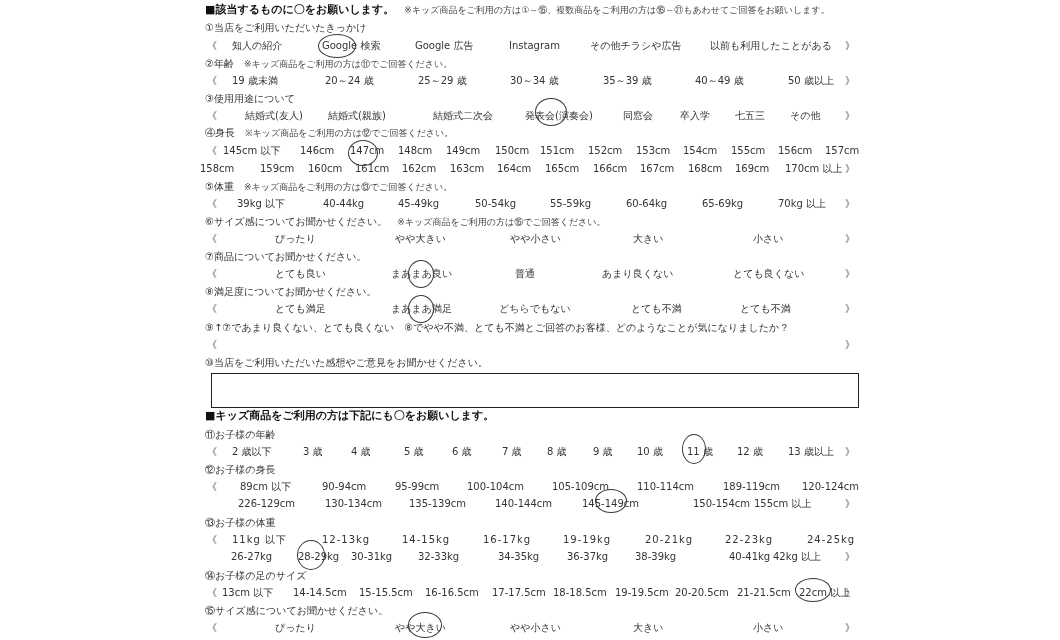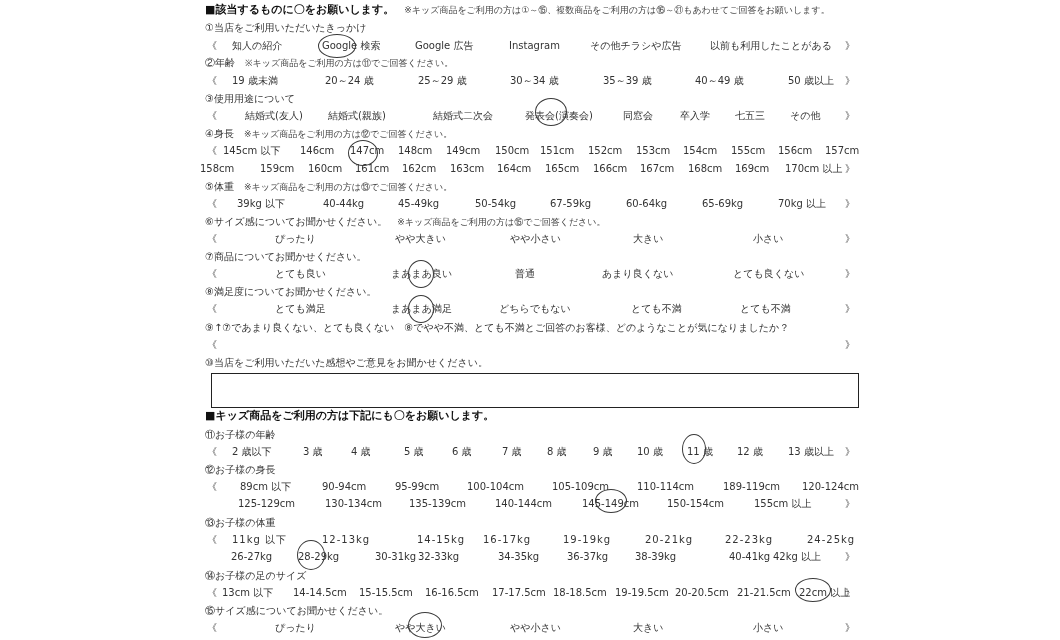--- a/index.html
+++ b/index.html
@@ -31,21 +31,21 @@
     <span class="opt" style="left:27px">知人の紹介</span>
     <span class="opt" style="left:117px">Google 検索</span>
     <span class="opt" style="left:210px">Google 広告</span>
     <span class="opt" style="left:304px">Instagram</span>
     <span class="opt" style="left:385px">その他チラシや広告</span>
     <span class="opt" style="left:505px">以前も利用したことがある</span>
     <span class="br-close">》</span>
   </div>
   <div class="circle" style="left:113px;top:34px;width:36px;height:22px;"></div>
 
-  <div class="line" style="top:57px;font-family:Liberation Mono, monospace;"><span>②年齢</span><span class="note">※キッズ商品をご利用の方は⑪でご回答ください。</span></div>
+  <div class="line" style="top:57px;"><span>②年齢</span><span class="note">※キッズ商品をご利用の方は⑪でご回答ください。</span></div>
   <div class="opt-row" style="top:74px;">
     <span class="br-open">《</span>
     <span class="opt" style="left:27px">19 歳未満</span>
     <span class="opt" style="left:120px">20～24 歳</span>
     <span class="opt" style="left:213px">25～29 歳</span>
     <span class="opt" style="left:305px">30～34 歳</span>
     <span class="opt" style="left:398px">35～39 歳</span>
     <span class="opt" style="left:490px">40～49 歳</span>
     <span class="opt" style="left:583px">50 歳以上</span>
     <span class="br-close">》</span>
@@ -59,21 +59,21 @@
     <span class="opt" style="left:228px">結婚式二次会</span>
     <span class="opt" style="left:320px">発表会(演奏会)</span>
     <span class="opt" style="left:418px">同窓会</span>
     <span class="opt" style="left:475px">卒入学</span>
     <span class="opt" style="left:530px">七五三</span>
     <span class="opt" style="left:585px">その他</span>
     <span class="br-close">》</span>
   </div>
   <div class="circle" style="left:330px;top:98px;width:30px;height:26px;"></div>
 
-  <div class="line" style="top:127px;"><span>④身長</span><span class="note">※キッズ商品をご利用の方は⑫でご回答ください。</span></div>
+  <div class="line" style="top:127px;font-family:Liberation Mono, monospace;"><span>④身長</span><span class="note">※キッズ商品をご利用の方は⑫でご回答ください。</span></div>
   <div class="opt-row" style="top:144px;">
     <span class="br-open">《</span>
     <span class="opt" style="left:18px">145cm 以下</span>
     <span class="opt" style="left:95px">146cm</span>
     <span class="opt" style="left:145px">147cm</span>
     <span class="opt" style="left:193px">148cm</span>
     <span class="opt" style="left:241px">149cm</span>
     <span class="opt" style="left:290px">150cm</span>
     <span class="opt" style="left:335px">151cm</span>
     <span class="opt" style="left:383px">152cm</span>
@@ -101,21 +101,21 @@
   </div>
   <div class="circle" style="left:143px;top:140px;width:28px;height:24px;"></div>
 
   <div class="line" style="top:180px;"><span>⑤体重</span><span class="note">※キッズ商品をご利用の方は⑬でご回答ください。</span></div>
   <div class="opt-row" style="top:197px;">
     <span class="br-open">《</span>
     <span class="opt" style="left:32px">39kg 以下</span>
     <span class="opt" style="left:118px">40-44kg</span>
     <span class="opt" style="left:193px">45-49kg</span>
     <span class="opt" style="left:270px">50-54kg</span>
-    <span class="opt" style="left:345px">67-59kg</span>
+    <span class="opt" style="left:345px">55-59kg</span>
     <span class="opt" style="left:421px">60-64kg</span>
     <span class="opt" style="left:497px">65-69kg</span>
     <span class="opt" style="left:573px">70kg 以上</span>
     <span class="br-close">》</span>
   </div>
 
   <div class="line" style="top:215px;"><span>⑥サイズ感についてお聞かせください。</span><span class="note">※キッズ商品をご利用の方は⑮でご回答ください。</span></div>
   <div class="opt-row" style="top:232px;">
     <span class="br-open">《</span>
     <span class="opt" style="left:70px">ぴったり</span>
@@ -186,47 +186,47 @@
     <span class="opt" style="left:35px">89cm 以下</span>
     <span class="opt" style="left:117px">90-94cm</span>
     <span class="opt" style="left:190px">95-99cm</span>
     <span class="opt" style="left:262px">100-104cm</span>
     <span class="opt" style="left:347px">105-109cm</span>
     <span class="opt" style="left:432px">110-114cm</span>
     <span class="opt" style="left:518px">189-119cm</span>
     <span class="opt" style="left:597px">120-124cm</span>
   </div>
   <div class="opt-row" style="top:497px;">
-    <span class="opt" style="left:33px">125-129cm</span>
+    <span class="opt" style="left:33px">226-129cm</span>
     <span class="opt" style="left:120px">130-134cm</span>
     <span class="opt" style="left:204px">135-139cm</span>
     <span class="opt" style="left:290px">140-144cm</span>
     <span class="opt" style="left:377px">145-149cm</span>
-    <span class="opt" style="left:462px">150-154cm</span>
+    <span class="opt" style="left:488px">150-154cm</span>
     <span class="opt" style="left:549px">155cm 以上</span>
     <span class="br-close">》</span>
   </div>
   <div class="circle" style="left:390px;top:489px;width:30px;height:22px;"></div>
 
   <div class="line" style="top:516px;">⑬お子様の体重</div>
   <div class="opt-row" style="top:533px;">
     <span class="br-open">《</span>
     <span class="opt" style="left:27px;letter-spacing:1px">11kg 以下</span>
     <span class="opt" style="left:117px;letter-spacing:1px">12-13kg</span>
-    <span class="opt" style="left:212px;letter-spacing:1px">14-15kg</span>
+    <span class="opt" style="left:197px;letter-spacing:1px">14-15kg</span>
     <span class="opt" style="left:278px;letter-spacing:1px">16-17kg</span>
     <span class="opt" style="left:358px;letter-spacing:1px">19-19kg</span>
     <span class="opt" style="left:440px;letter-spacing:1px">20-21kg</span>
     <span class="opt" style="left:520px;letter-spacing:1px">22-23kg</span>
     <span class="opt" style="left:602px;letter-spacing:1px">24-25kg</span>
   </div>
   <div class="opt-row" style="top:550px;">
     <span class="opt" style="left:26px">26-27kg</span>
     <span class="opt" style="left:93px">28-29kg</span>
-    <span class="opt" style="left:170px">30-31kg</span>
+    <span class="opt" style="left:146px">30-31kg</span>
     <span class="opt" style="left:213px">32-33kg</span>
     <span class="opt" style="left:293px">34-35kg</span>
     <span class="opt" style="left:362px">36-37kg</span>
     <span class="opt" style="left:430px">38-39kg</span>
     <span class="opt" style="left:524px">40-41kg</span>
     <span class="opt" style="left:568px">42kg 以上</span>
     <span class="br-close">》</span>
   </div>
   <div class="circle" style="left:92px;top:540px;width:26px;height:28px;"></div>
 

